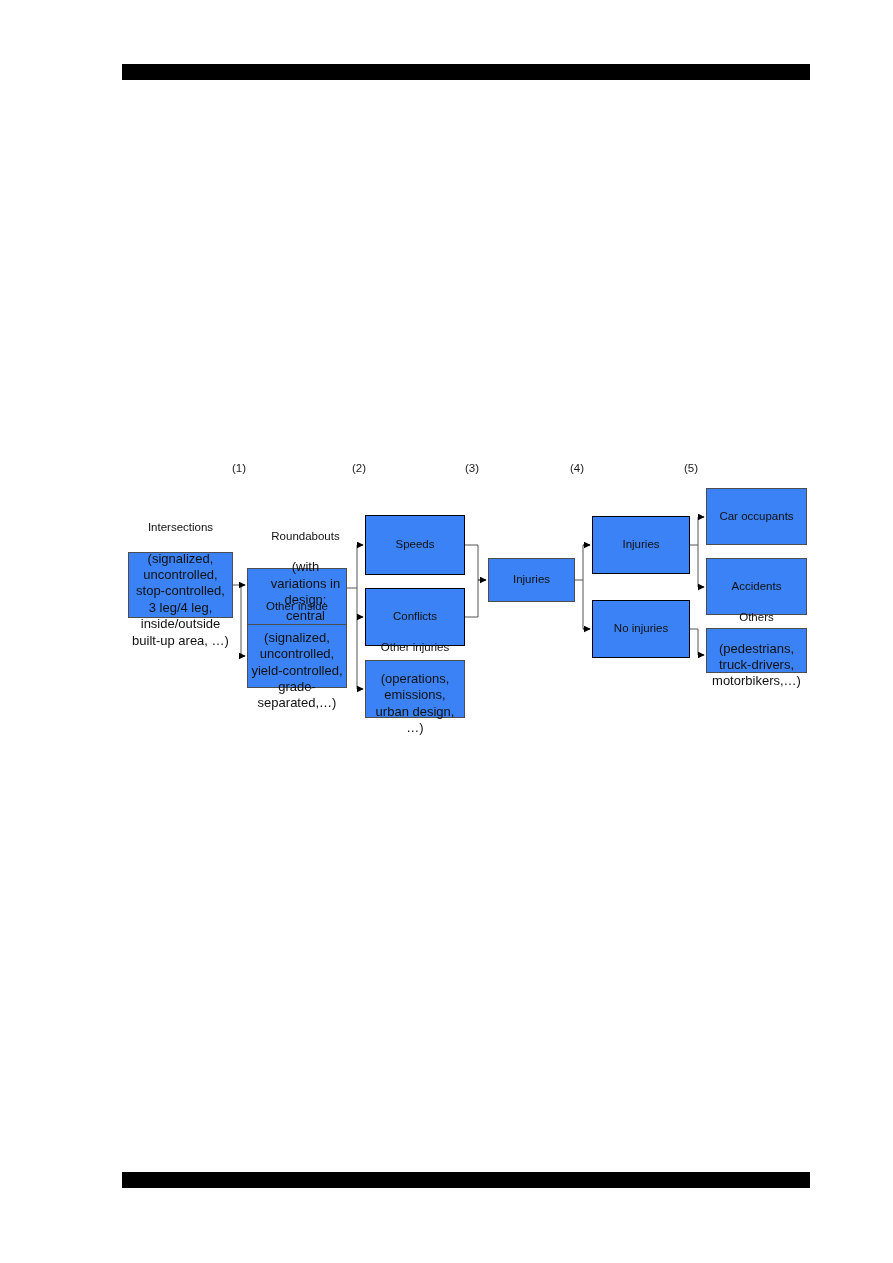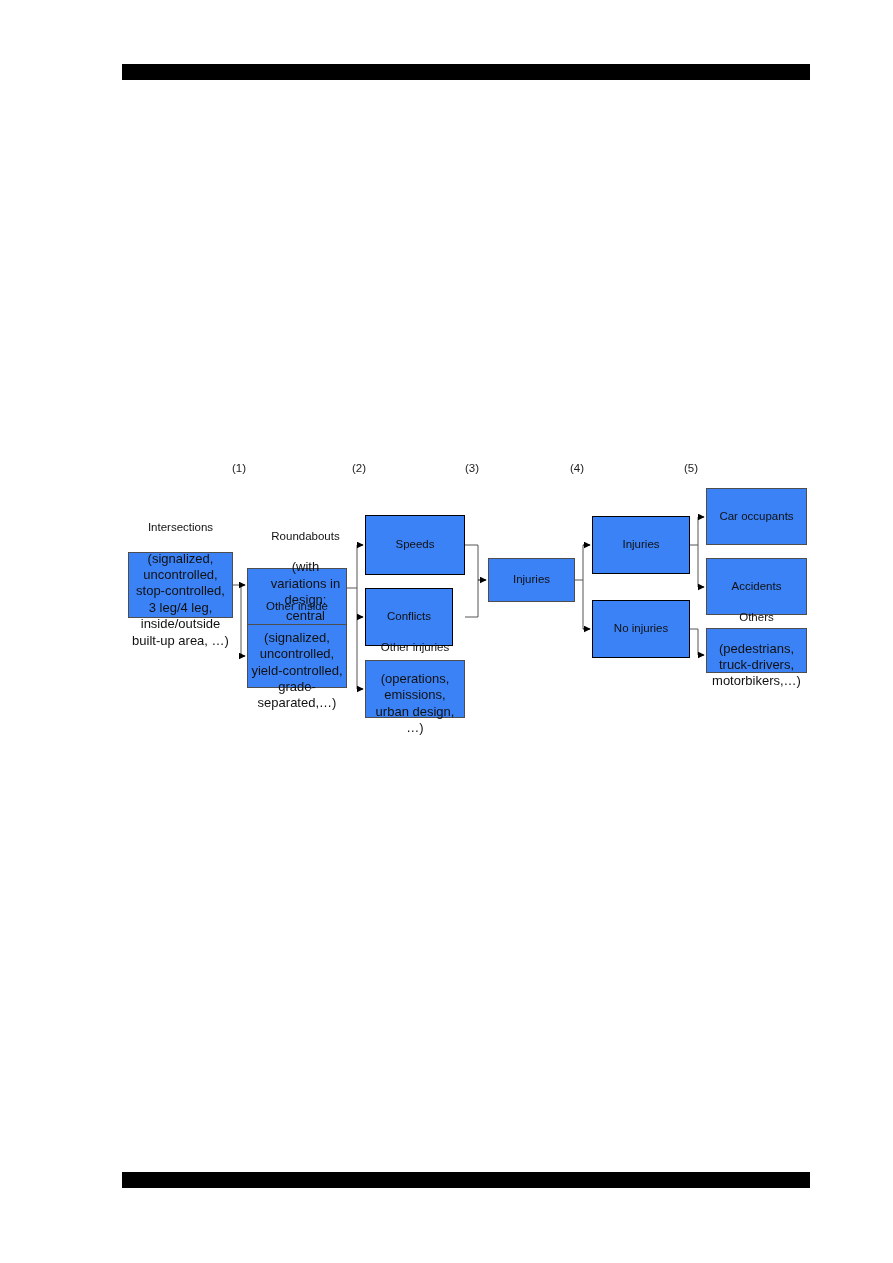--- a/index.html
+++ b/index.html
@@ -141,21 +141,21 @@
 
     <div class="node" style="left:247px; top:624px; width:100px; height:64px;">
       <div class="title">Other inside</div>
       <div class="sub">(signalized, uncontrolled, yield-controlled, grade-separated,…)</div>
     </div>
 
     <div class="node thick" style="left:365px; top:515px; width:100px; height:60px;">
       <div class="title">Speeds</div>
     </div>
 
-    <div class="node thick" style="left:365px; top:588px; width:88px; height:58px;">
+    <div class="node thick" style="left:365px; top:588px; width:100px; height:58px;">
       <div class="title">Conflicts</div>
     </div>
 
     <div class="node" style="left:365px; top:660px; width:100px; height:58px;">
       <div class="title">Other injuries</div>
       <div class="sub">(operations, emissions, urban design, …)</div>
     </div>
 
     <div class="node" style="left:488px; top:558px; width:87px; height:44px;">
       <div class="title">Injuries</div>

